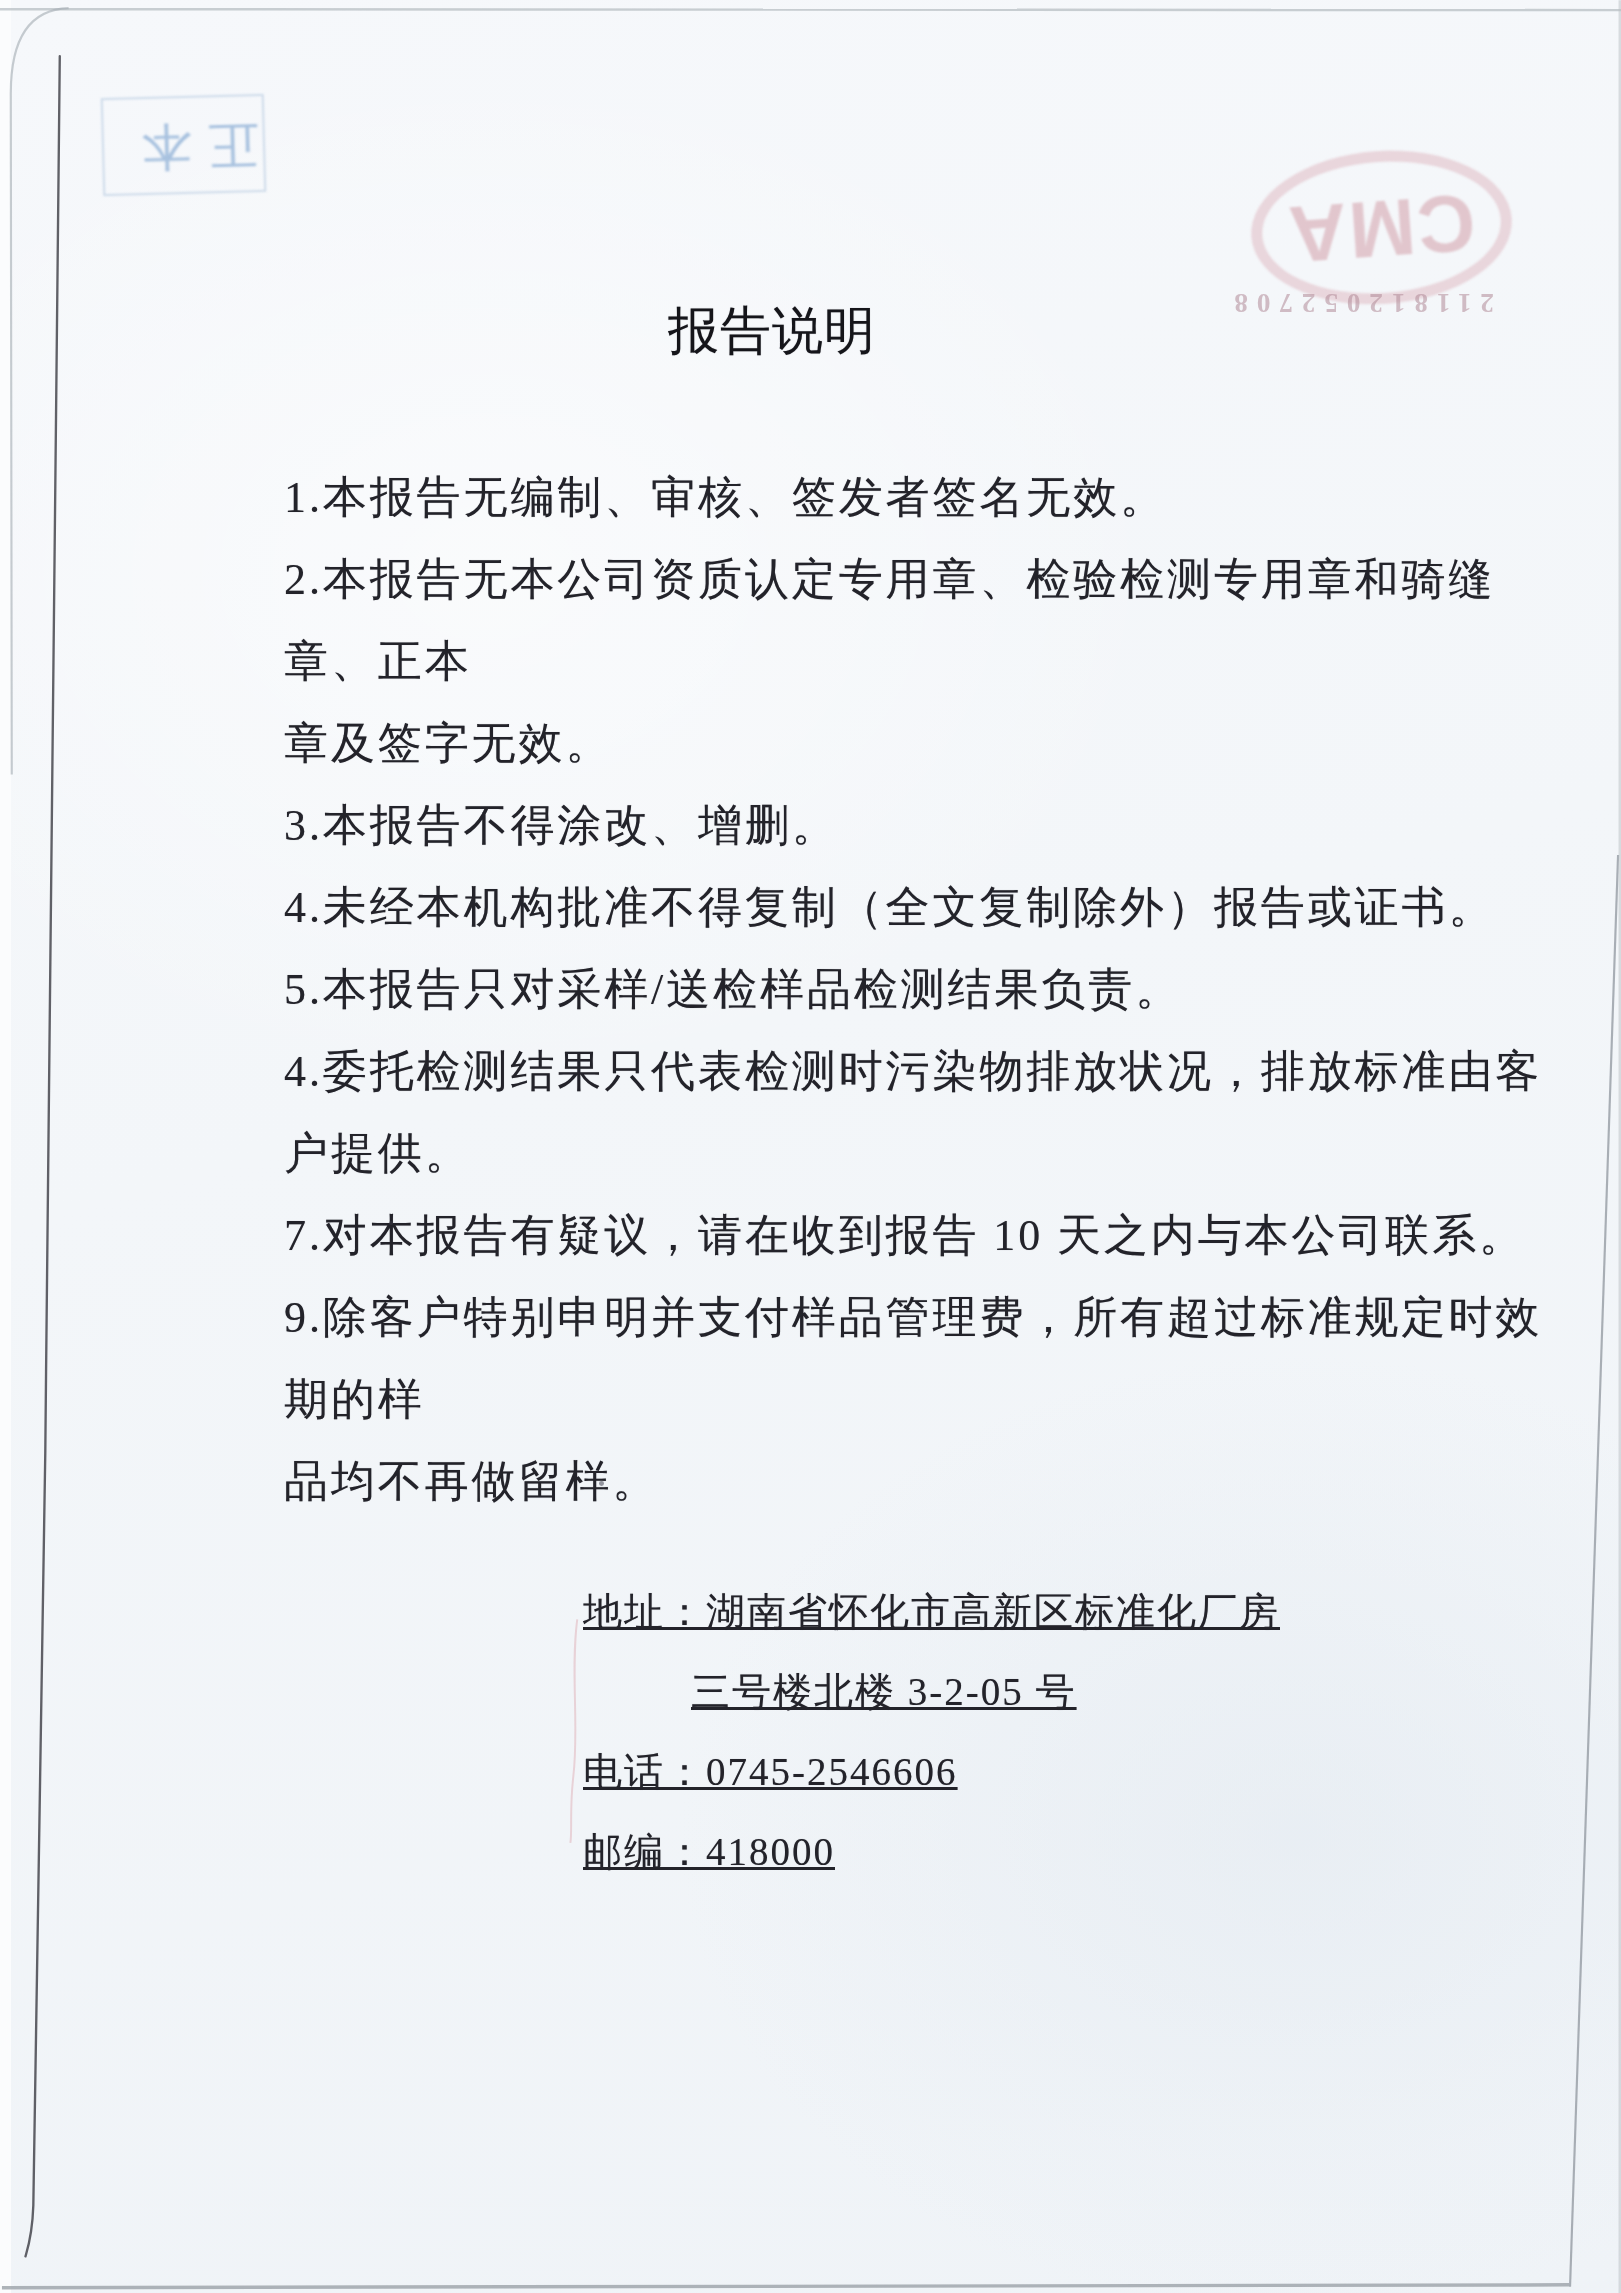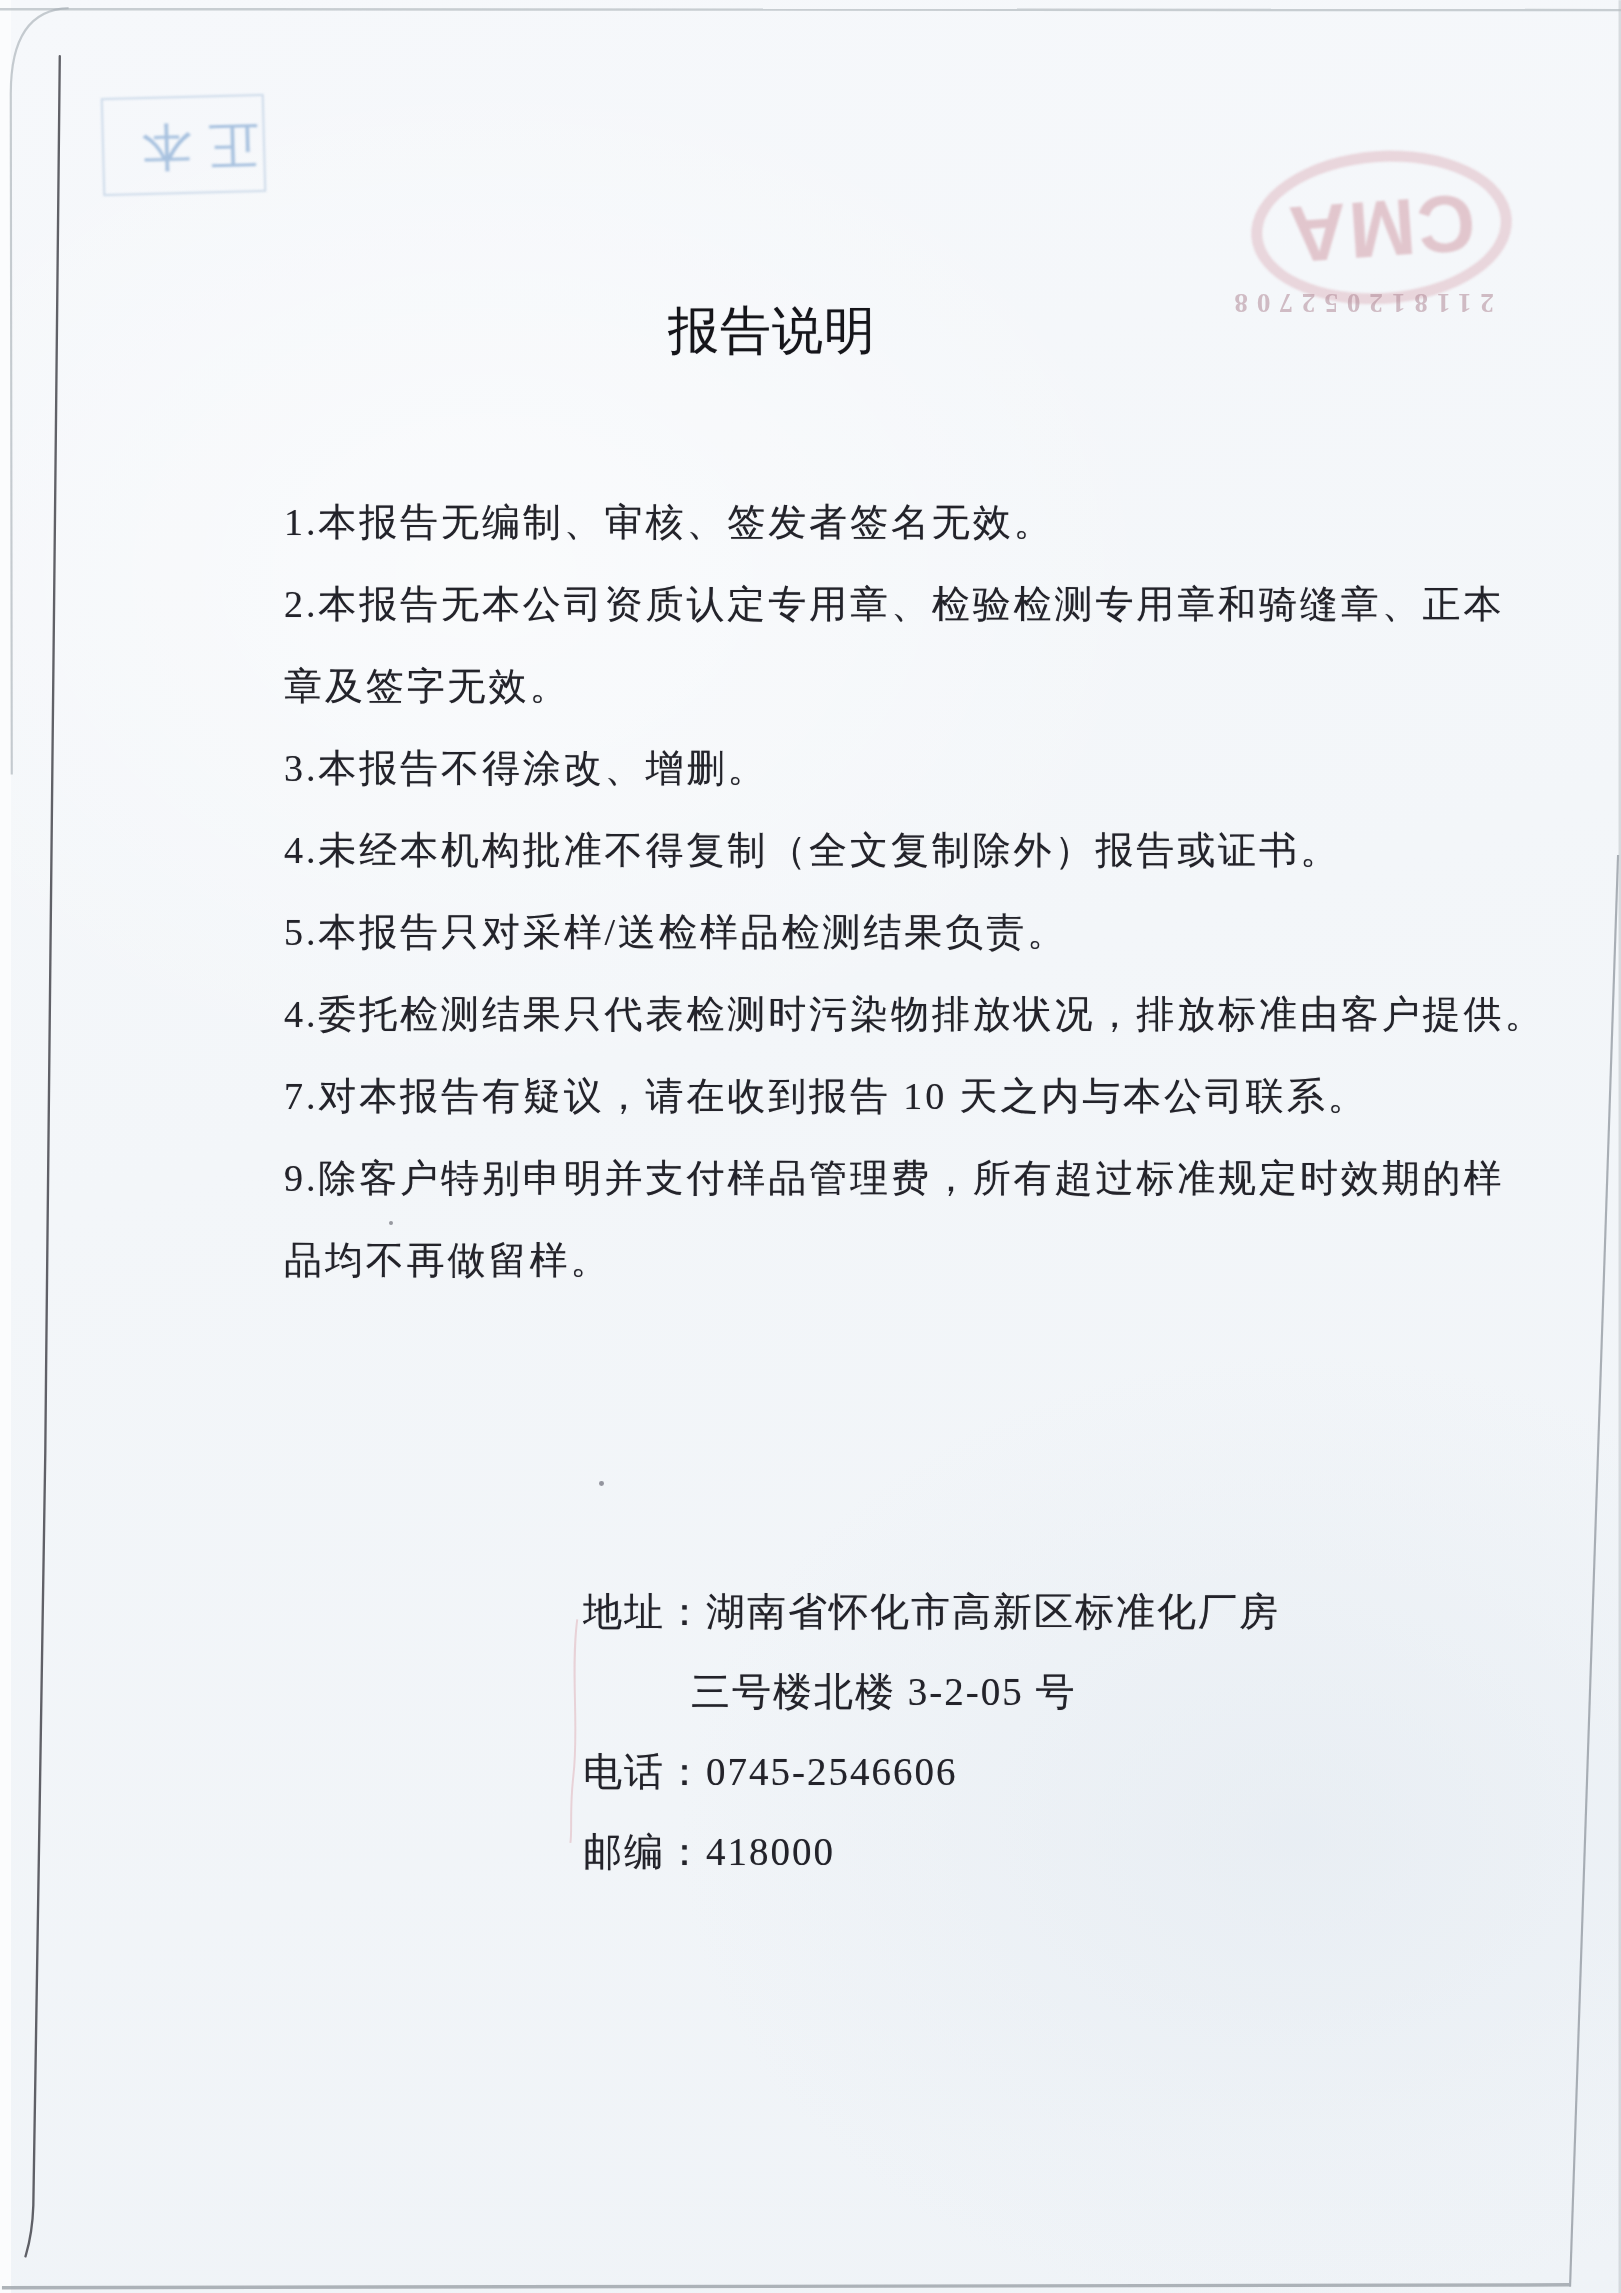--- a/index.html
+++ b/index.html
@@ -15,29 +15,30 @@
     color:#23232a;
   }
   .left-margin{position:absolute;left:0;top:0;width:10.8px;height:100%;background:#fbfcfd;}
   .title{
     position:absolute;left:668px;top:297px;
     font-size:51px;font-weight:normal;letter-spacing:1px;
     color:#15151a;text-shadow:0 0 1px rgba(20,20,30,0.35);
     white-space:nowrap;
   }
   .notes{
-    position:absolute;left:284px;top:481px;width:1284px;
-    font-size:38px;line-height:82px;letter-spacing:2.9px;
+    position:absolute;left:284px;top:457px;width:1284px;
+    font-size:44px;line-height:82px;letter-spacing:2.9px;
     text-shadow:0 0 0.8px rgba(25,25,35,0.4);
   }
   .notes p{margin:0;white-space:pre-line;}
   .contact{
     position:absolute;left:583px;top:1572px;width:882px;
     font-size:39px;line-height:80px;letter-spacing:2px;
     text-shadow:0 0 0.8px rgba(25,25,35,0.4);
+    text-decoration:underline;
   }
   .contact div{white-space:nowrap;}
   .contact .indent{margin-left:108px;}
   
   .blue-stamp{
     position:absolute;left:102px;top:96px;width:159px;height:94px;
     border:2.9px solid rgba(141,173,208,0.38);
     transform:rotate(-1.5deg);
     display:flex;align-items:center;justify-content:center;
     filter:blur(1px);

